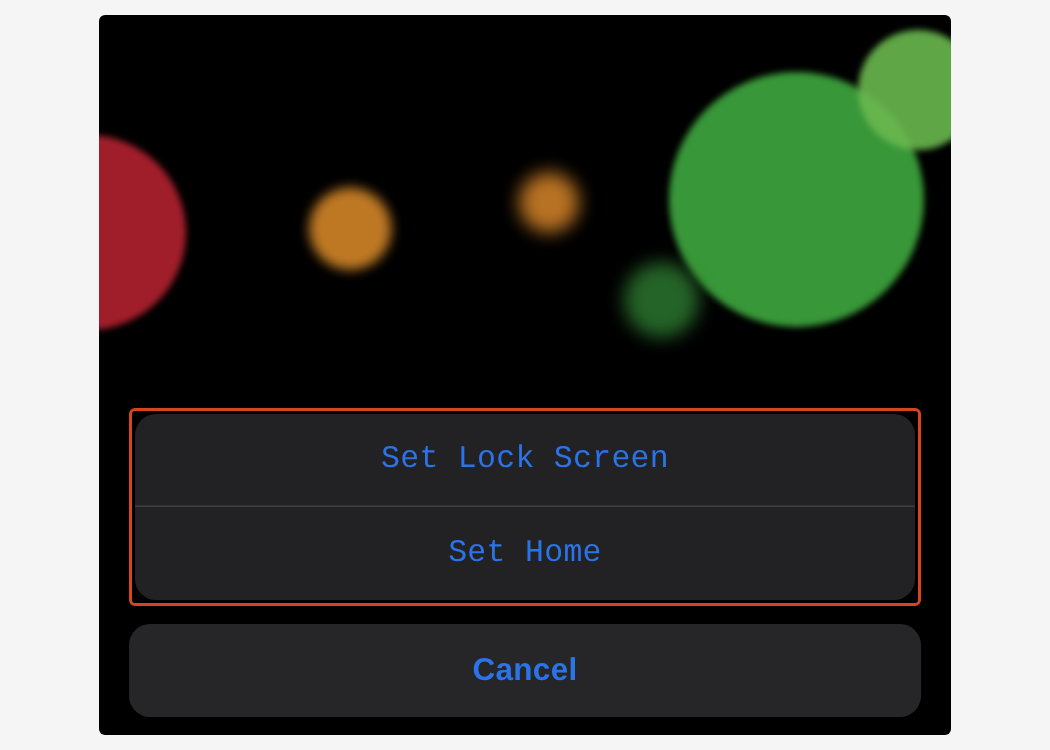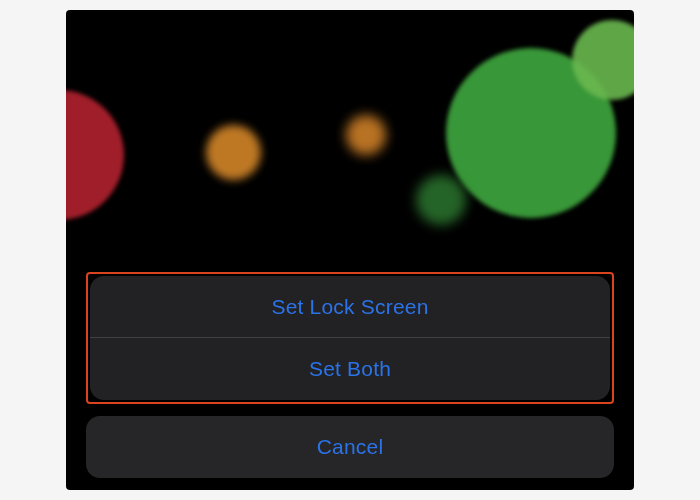--- a/index.html
+++ b/index.html
@@ -91,20 +91,21 @@
       background: rgba(45,45,48,0.76);
       border-radius: 14px;
       overflow: hidden;
       backdrop-filter: blur(2px);
     }
     .highlight-box {
       border: 2px solid #d9441e;
       border-radius: 4px;
       padding: 2px;
       margin-bottom: 12px;
+      font-family: Liberation Mono, monospace;
     }
     .action-btn {
       display: flex;
       align-items: center;
       justify-content: center;
       height: 62px;
       font-size: 21px;
       color: #2b73e8;
       border-bottom: 1px solid rgba(120,120,120,0.35);
       cursor: pointer;
@@ -114,21 +115,21 @@
       border-bottom: none;
     }
     .cancel-btn {
       background: rgba(40,40,42,0.94);
       border-radius: 14px;
       display: flex;
       align-items: center;
       justify-content: center;
       height: 62px;
       font-size: 21px;
-      font-weight: 400;
+      font-weight: 700;
       color: #2b73e8;
       cursor: pointer;
       letter-spacing: 0.2px;
     }
   </style>
 </head>
 <body>
 
 <div class="phone-screen">
   <div class="bokeh red"></div>
@@ -138,21 +139,21 @@
   <div class="bokeh green2"></div>
   <div class="bokeh green3"></div>
 
   <div class="sheet-wrap">
     <div class="highlight-box">
       <div class="action-group">
         <div class="action-btn">
           <span>Set Lock Screen</span>
         </div>
         <div class="action-btn">
-          <span>Set Both</span>
+          <span>Set Home</span>
         </div>
       </div>
     </div>
     <div class="cancel-btn">
       <span>Cancel</span>
     </div>
   </div>
 </div>
 
 </body></html>

